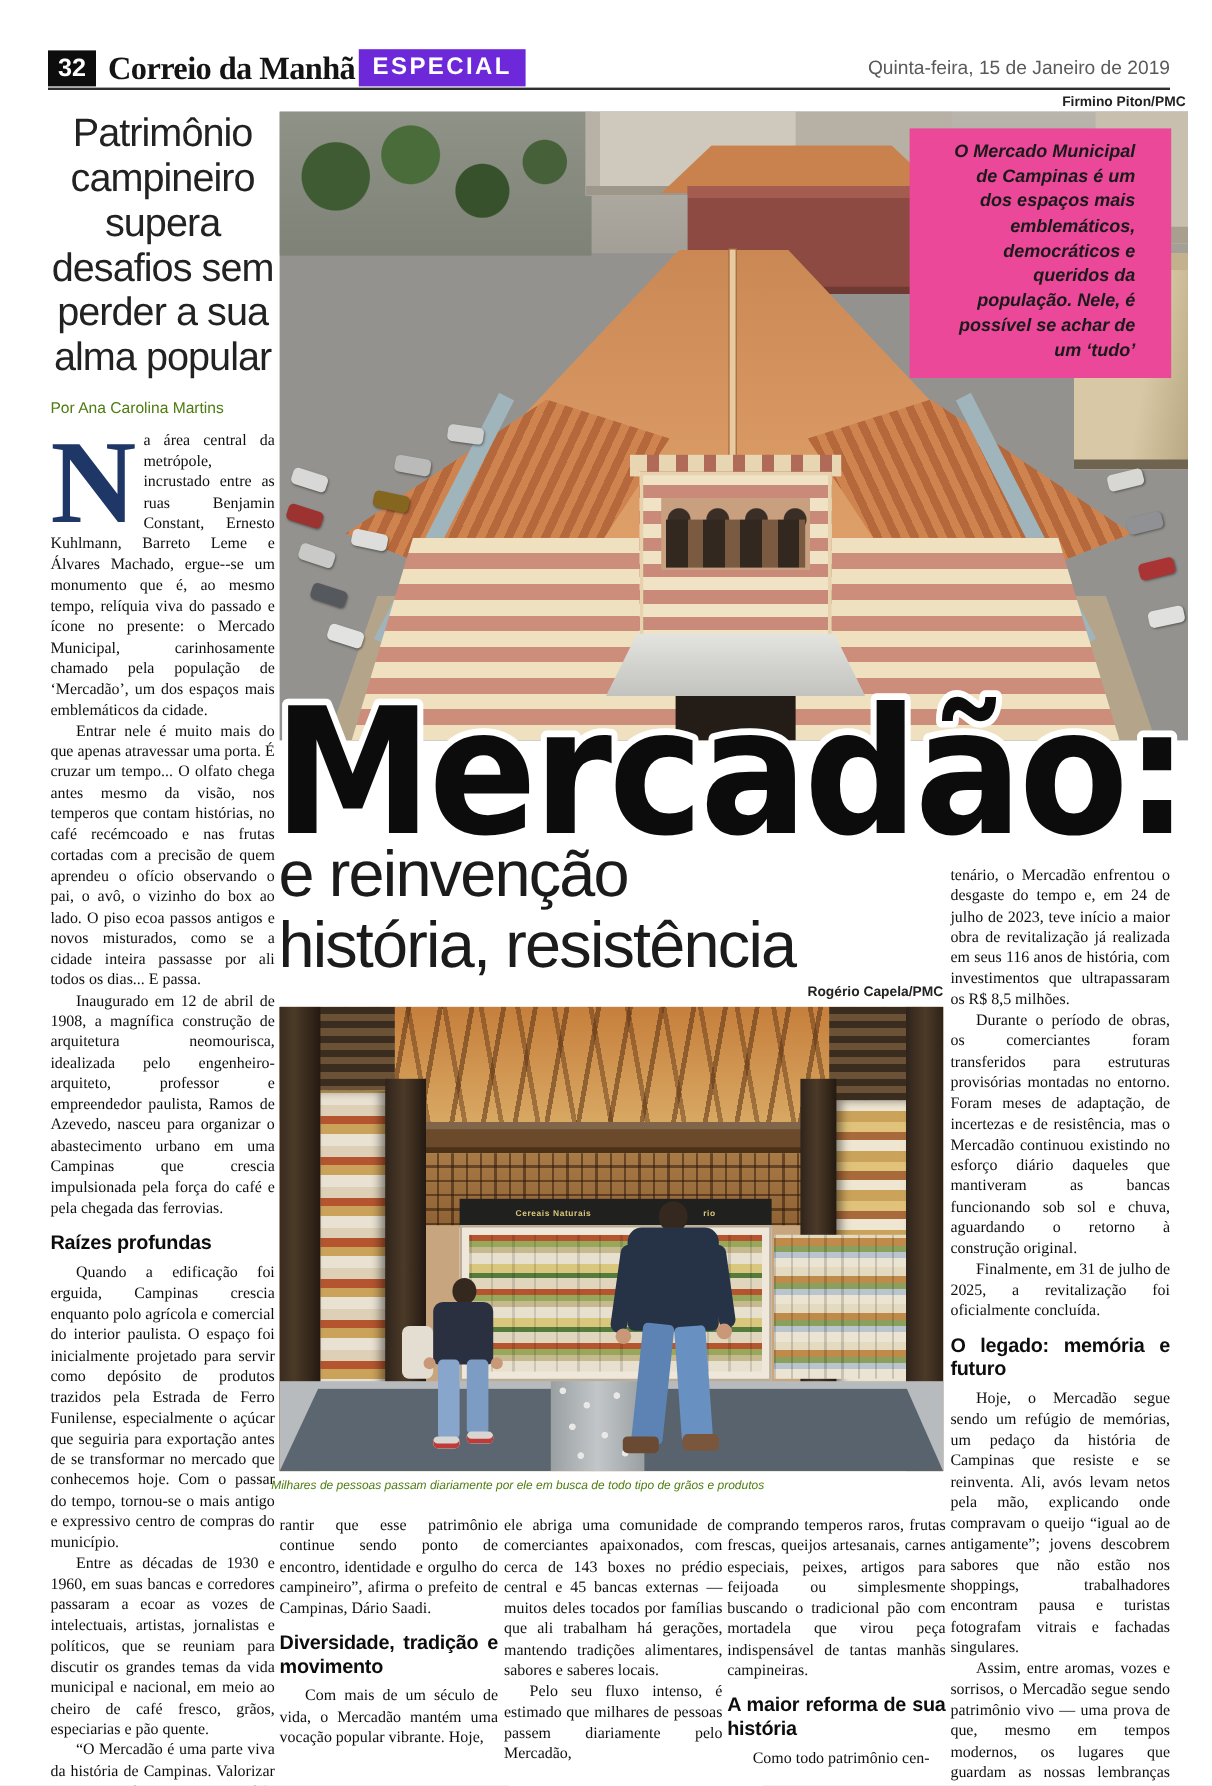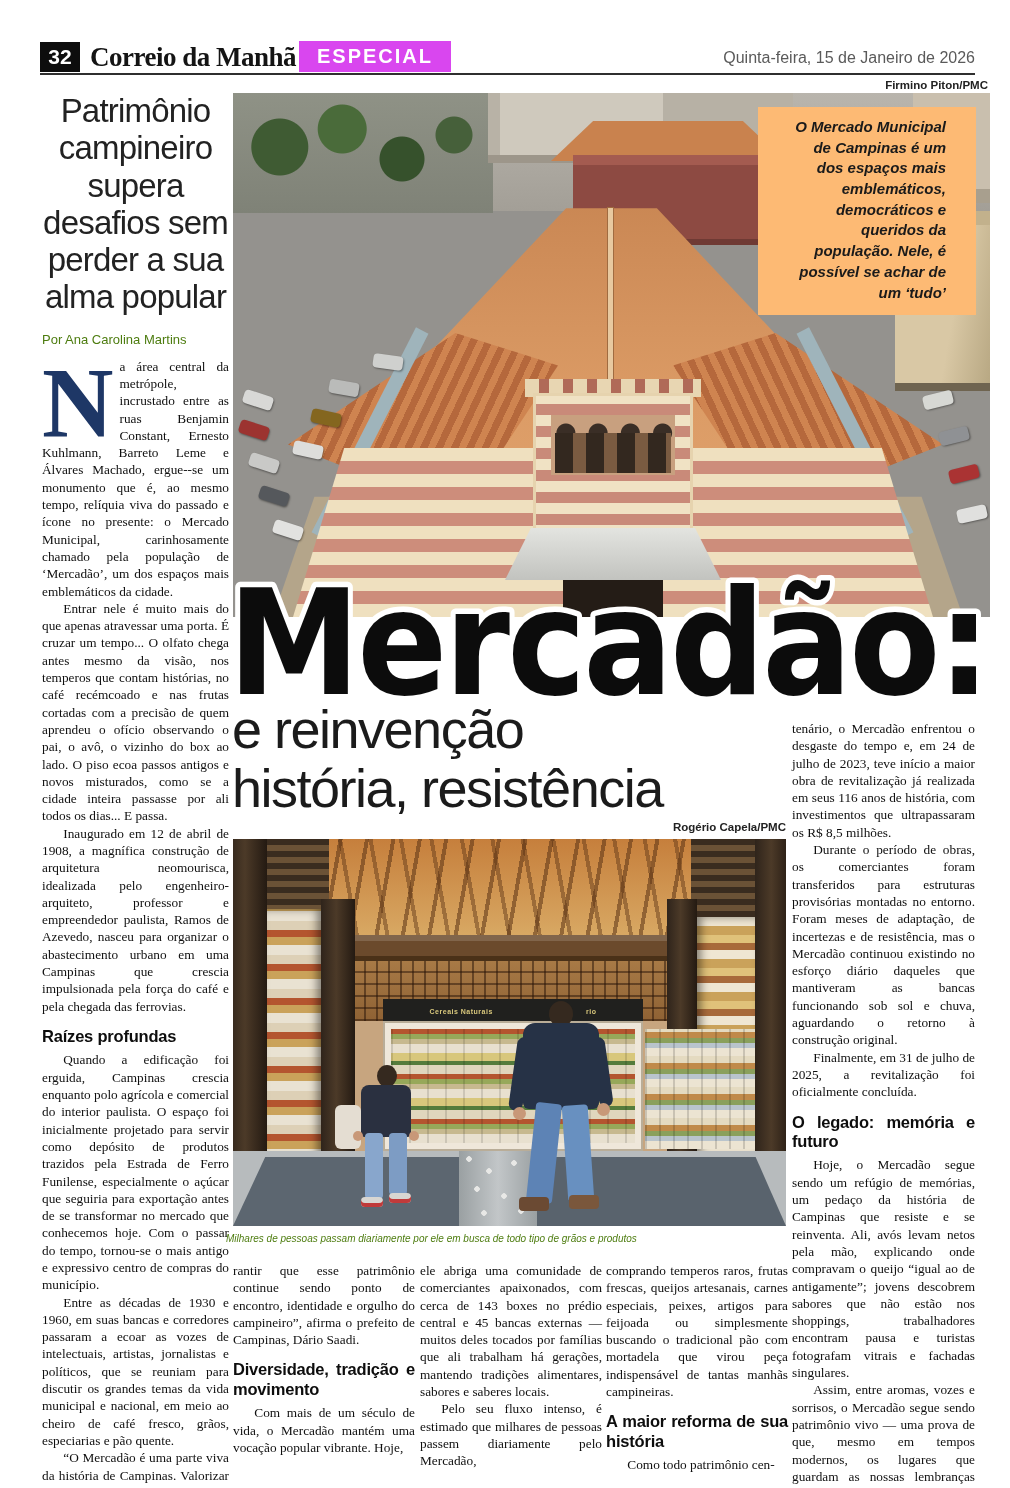--- a/index.html
+++ b/index.html
@@ -8,22 +8,22 @@
     position:relative; width:1010px; height:1488px; background:#ffffff;
     margin:0 auto; overflow:hidden;
     font-family:"Liberation Serif", serif; color:#111;
   }
   
   .pagenum { position:absolute; left:40px; top:42px; width:40px; height:30px;
     background:#0d0d0d; color:#fff; font-family:"Liberation Sans",sans-serif;
     font-weight:bold; font-size:21px; display:flex; align-items:center; justify-content:center; }
   .masthead { position:absolute; left:90px; top:42px; font-family:"Liberation Serif",serif;
     font-weight:bold; font-size:27px; letter-spacing:-0.5px; color:#141414; }
-  .badge { position:absolute; left:299px; top:41px; width:152px; height:31px;
-    background:#d946ef; color:#fff; font-family:"Liberation Sans",sans-serif;
+  .badge { position:absolute; left:299px; top:41px; width:139px; height:31px;
+    background:#6d28d9; color:#fff; font-family:"Liberation Sans",sans-serif;
     font-weight:bold; font-size:20px; letter-spacing:2px; display:flex; align-items:center; justify-content:center; }
   .date { position:absolute; right:35px; top:49px; font-family:"Liberation Sans",sans-serif;
     font-size:16px; color:#5a5a5a; }
   .header-rule { position:absolute; left:40px; top:73px; width:935px; height:2px; background:#2f2f2f; }
   .credit { position:absolute; font-family:"Liberation Sans",sans-serif; font-weight:bold;
     font-size:11.5px; color:#222; text-align:right; }
   .credit1 { right:22px; top:79px; width:200px; }
   .credit2 { left:233px; top:821px; width:553px;text-align:right; }
 
   
@@ -133,21 +133,21 @@
   .car8 { left:60px; top:350px; background:#dddddb; transform:rotate(12deg); }
   .car9 { left:140px; top:262px; background:#cfd0ce; transform:rotate(8deg); }
   .car10 { left:690px; top:300px; background:#d7d8d4; transform:rotate(-14deg); }
   .car11 { left:706px; top:336px; background:#8f9194; transform:rotate(-14deg); }
   .car12 { left:716px; top:374px; background:#a33; transform:rotate(-14deg); }
   .car13 { left:724px; top:414px; background:#e0e0de; transform:rotate(-12deg); }
   
   .shops { left:662px; top:118px; width:95px; height:180px;
     background:linear-gradient(100deg,#d9c8a5 60%,#b7a782);
     box-shadow:inset 0 14px 0 #c2b18c, inset 0 -8px 0 #6f6450; }
-  .overlay-box { right:14px; top:14px; width:218px; background:#fdba74; padding:10px 30px 12px;
+  .overlay-box { right:14px; top:14px; width:218px; background:#ec4899; padding:10px 30px 12px;
     font-family:"Liberation Sans",sans-serif; font-weight:bold; font-style:italic;
     font-size:15px; line-height:1.38; color:#1a1a1a; text-align:right; z-index:4; }
 
   
   .photo2 { position:absolute; left:233px; top:839px; width:553px; height:387px;
     background:#c7a57f; overflow:hidden; }
   .roofwood { left:0; top:0; width:100%; height:96px;
     background:
      repeating-linear-gradient(100deg, rgba(90,50,20,.55) 0 4px, transparent 4px 26px),
      repeating-linear-gradient(80deg, rgba(90,50,20,.45) 0 4px, transparent 4px 30px),
@@ -235,21 +235,21 @@
   .woman .hand.h2 { left:58px; top:44px; width:10px; height:10px; }
 </style>
 </head>
 <body>
 
 <div class="page">
 
   <div class="pagenum">32</div>
   <div class="masthead">Correio da Manhã</div>
   <div class="badge">ESPECIAL</div>
-  <div class="date">Quinta-feira, 15 de Janeiro de 2026</div>
+  <div class="date">Quinta-feira, 15 de Janeiro de 2019</div>
   <div class="header-rule"></div>
   <div class="credit credit1">Firmino Piton/PMC</div>
 
   <div class="left-col">
     <div class="lc-headline">Patrimônio campineiro supera desafios sem perder a sua alma popular</div>
     <div class="byline">Por Ana Carolina Martins</div>
     <div class="bodytext">
       <p class="noindent"><span class="dropcap">N</span><span>a área central da metrópole, incrustado entre as ruas Benjamin Constant, Ernesto Kuhlmann, Barreto Leme e Álvares Machado, ergue--se um monumento que é, ao mesmo tempo, relíquia viva do passado e ícone no presente: o Mercado Municipal, carinhosamente chamado pela população de ‘Mercadão’, um dos espaços mais emblemáticos da cidade.</span></p>
       <p>Entrar nele é muito mais do que apenas atravessar uma porta. É cruzar um tempo... O olfato chega antes mesmo da visão, nos temperos que contam histórias, no café recémcoado e nas frutas cortadas com a precisão de quem aprendeu o ofício observando o pai, o avô, o vizinho do box ao lado. O piso ecoa passos antigos e novos misturados, como se a cidade inteira passasse por ali todos os dias... E passa.</p>
       <p>Inaugurado em 12 de abril de 1908, a magnífica construção de arquitetura neomourisca, idealizada pelo engenheiro-arquiteto, professor e empreendedor paulista, Ramos de Azevedo, nasceu para organizar o abastecimento urbano em uma Campinas que crescia impulsionada pela força do café e pela chegada das ferrovias.</p>

